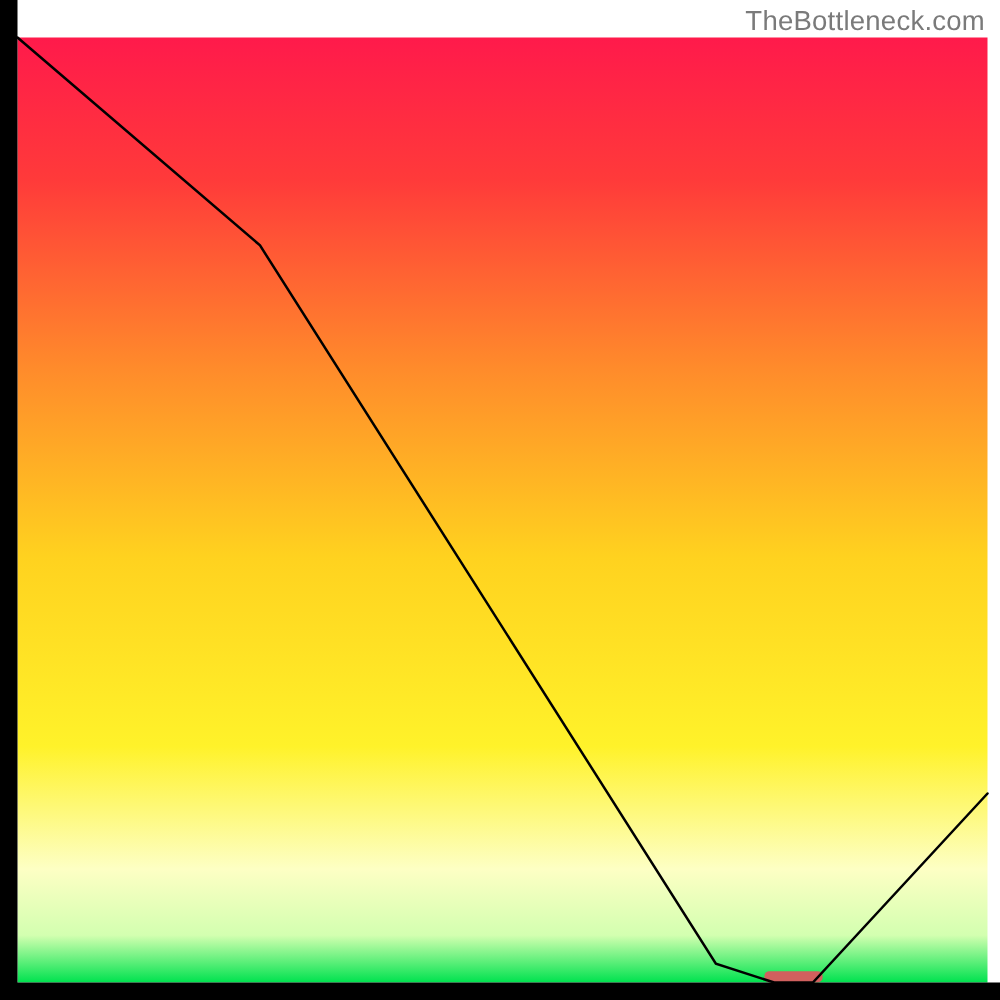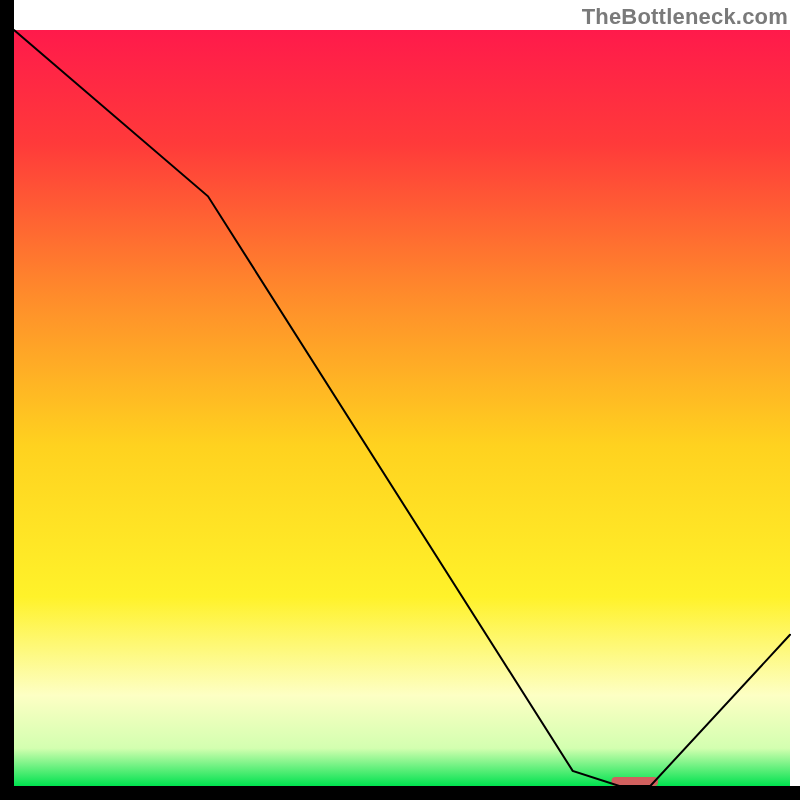--- a/index.html
+++ b/index.html
@@ -16,21 +16,21 @@
     height: 800px;
   }
   svg.plot {
     display: block;
   }
   .watermark {
     position: absolute;
     top: 4px;
     right: 12px;
     font-size: 22px;
-    font-weight: 700;
+    font-weight: 400;
     color: #7a7a7a;
     letter-spacing: 0.2px;
   }
 </style>
 </head>
 <body>
 
 <div class="chart-container">
   <svg class="plot" width="800" height="800" viewBox="0 0 800 800">
     <defs>

